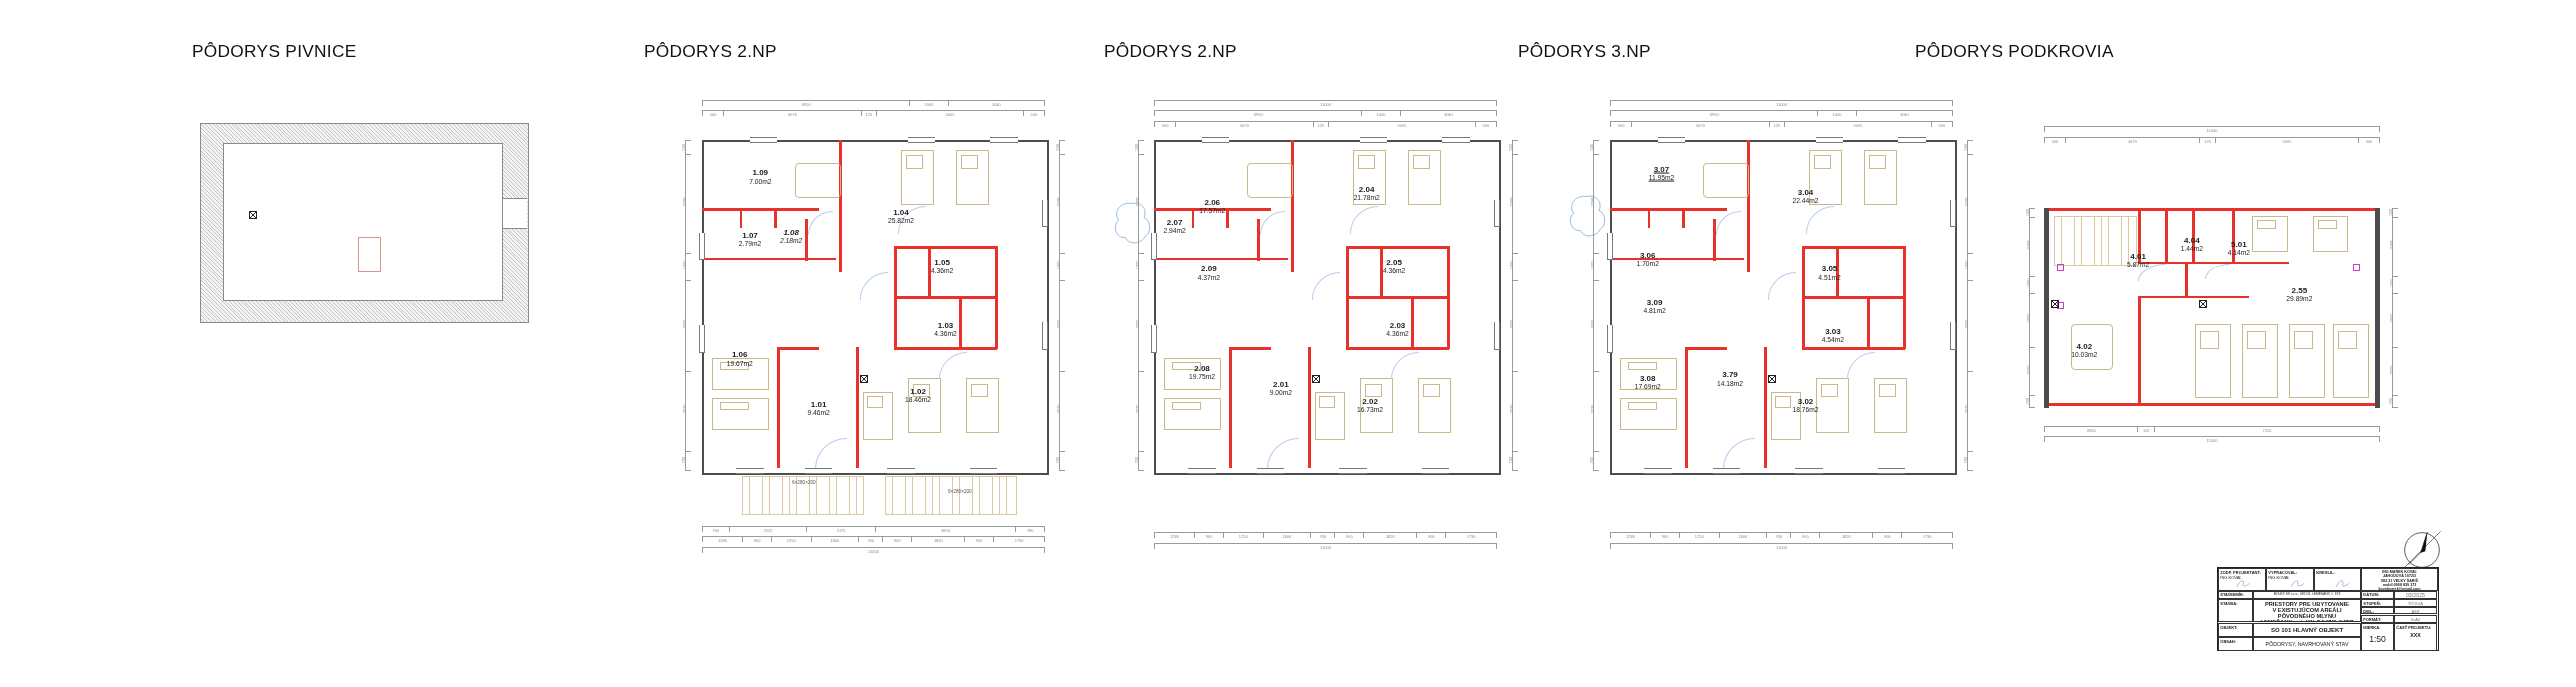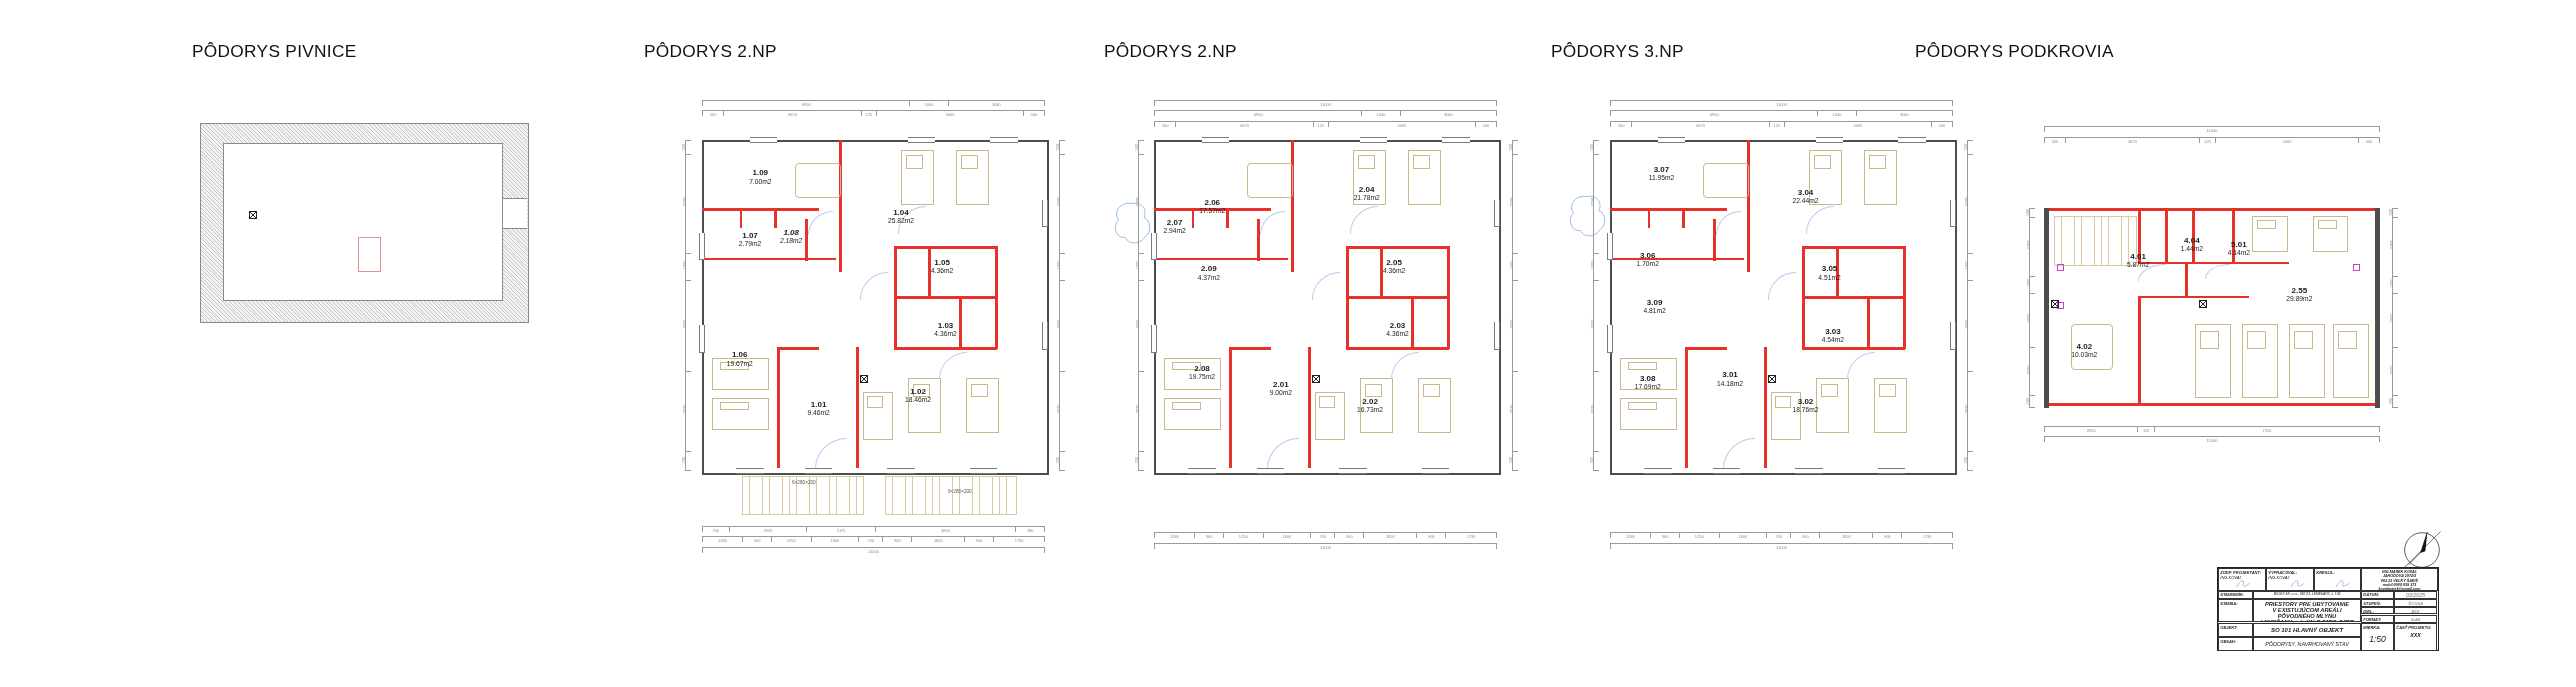--- a/index.html
+++ b/index.html
@@ -28,37 +28,37 @@
   .dim-h{position:absolute;display:flex;color:#8a8a8a;font-size:4px;}
   .dim-h .dim-seg{position:relative;border-top:0.7px solid #9a9a9a;border-right:0.7px solid #9a9a9a;text-align:center;padding-top:0.7px;overflow:visible;}
   .dim-h .dim-seg:first-child{border-left:0.7px solid #9a9a9a;}
   .dim-v{position:absolute;display:flex;flex-direction:column;color:#8a8a8a;font-size:4px;}
   .dim-v .dim-seg{position:relative;border-left:0.7px solid #9a9a9a;border-bottom:0.7px solid #9a9a9a;overflow:visible;}
   .dim-v .dim-seg:first-child{border-top:0.7px solid #9a9a9a;}
   .dim-v .dim-seg span{position:absolute;left:-6px;top:50%;transform:rotate(-90deg) translateX(50%);transform-origin:center;display:block;white-space:nowrap;}
   .hatch-wall{position:absolute;background:repeating-linear-gradient(45deg,#f3f3f3 0 2px,#c6c6c6 2px 2.7px);border:0.7px solid #8a8a8a;}
   .tree{position:absolute;}
   
-  .tb{position:absolute;border:1.3px solid #222;background:#fff;font-size:4px;font-style:italic;}
+  .tb{position:absolute;border:1.3px solid #222;background:#fff;font-size:4px;}
   .tb .cell{position:absolute;border:0.7px solid #333;box-sizing:border-box;padding:0.7px 1.3px;overflow:hidden;}
   .tb .lab{font-weight:bold;font-size:4px;}
   .tb .big{font-weight:bold;font-size:5.7px;text-align:center;}
   .tb .med{font-weight:bold;font-size:5.3px;text-align:center;}
   .tb .gray{color:#777;text-align:center;}
   .sig{position:absolute;pointer-events:none;}
 </style>
 </head>
 <body>
 
 <div class="canvas">
 
   <div class="plan-title" style="left:192px;top:41px">PÔDORYS PIVNICE</div>
   <div class="plan-title" style="left:644px;top:41px">PÔDORYS 2.NP</div>
   <div class="plan-title" style="left:1104px;top:41px">PÔDORYS 2.NP</div>
-  <div class="plan-title" style="left:1551px;top:41px">PÔDORYS 3.NP</div>
+  <div class="plan-title" style="left:1518px;top:41px">PÔDORYS 3.NP</div>
   <div class="plan-title" style="left:1915px;top:41px">PÔDORYS PODKROVIA</div>
 
   <div class="plan-box" style="left:200px;top:123px;width:327px;height:198px">
     <div class="hatch-wall" style="left:0;top:0;width:100%;height:100%"></div>
     <div style="position:absolute;left:22.6px;top:20px;right:24px;bottom:20px;background:#fff;border:0.7px solid #8a8a8a"></div>
 
     <div style="position:absolute;right:0;top:75px;width:24px;height:29px;background:#fff;border-top:0.7px solid #8a8a8a;border-bottom:0.7px solid #8a8a8a"></div>
     <div class="colbox" style="left:49px;top:88px"></div>
     <div style="position:absolute;left:158px;top:114px;width:21px;height:33px;border:0.7px solid #e0928c"></div>
   </div>
@@ -260,21 +260,21 @@
       <div class="window" style="left: 14%; top: -2.7px; width: 8%; height: 3.3px;"></div>
       <div class="window" style="left: 60%; top: -2.7px; width: 8%; height: 3.3px;"></div>
       <div class="window" style="left: 84%; top: -2.7px; width: 8%; height: 3.3px;"></div>
       <div class="window" style="left: -2.7px; top: 28%; width: 3.3px; height: 8%; border-top: none; border-left: 0.7px solid rgb(122, 122, 122); border-right: 0.7px solid rgb(122, 122, 122);"></div>
       <div class="window" style="left: -2.7px; top: 56%; width: 3.3px; height: 8%; border-top: none; border-left: 0.7px solid rgb(122, 122, 122); border-right: 0.7px solid rgb(122, 122, 122);"></div>
       <div class="window" style="left: auto; top: 18%; width: 3.3px; height: 8%; right: -2.7px; border-top: none; border-left: 0.7px solid rgb(122, 122, 122); border-right: 0.7px solid rgb(122, 122, 122);"></div>
       <div class="window" style="left: auto; top: 55%; width: 3.3px; height: 8%; right: -2.7px; border-top: none; border-left: 0.7px solid rgb(122, 122, 122); border-right: 0.7px solid rgb(122, 122, 122);"></div>
       <div class="table" style="left: 27%; top: 7%; width: 13%; height: 10%;"></div>
       <div class="colbox" style="left: 46%; top: 71%; width: 6px; height: 6px;"></div>
       <div class="room-label" style="left: 35%; top: 72%;">
-        <div class="rn">3.01</div>
+        <div class="rn">3.79</div>
         <div class="ra">14.18m2</div>
       </div>
       <div class="room-label" style="left: 57%; top: 80%;">
         <div class="rn">3.02</div>
         <div class="ra">18.76m2</div>
       </div>
       <div class="room-label" style="left: 65%; top: 59%;">
         <div class="rn">3.03</div>
         <div class="ra">4.54m2</div>
       </div>
@@ -283,21 +283,21 @@
         <div class="ra">22.44m2</div>
       </div>
       <div class="room-label" style="left: 64%; top: 40%;">
         <div class="rn">3.05</div>
         <div class="ra">4.51m2</div>
       </div>
       <div class="room-label" style="left: 11%; top: 36%;">
         <div class="rn">3.06</div>
         <div class="ra">1.70m2</div>
       </div>
-      <div class="room-label" style="left: 15%; top: 10%;">
+      <div class="room-label" style="left: 15%; top: 10%; text-decoration: underline;">
         <div class="rn">3.07</div>
         <div class="ra">11.95m2</div>
       </div>
       <div class="room-label" style="left: 11%; top: 73%;">
         <div class="rn">3.08</div>
         <div class="ra">17.69m2</div>
       </div>
       <div class="room-label" style="left: 13%; top: 50%;">
         <div class="rn">3.09</div>
         <div class="ra">4.81m2</div>

